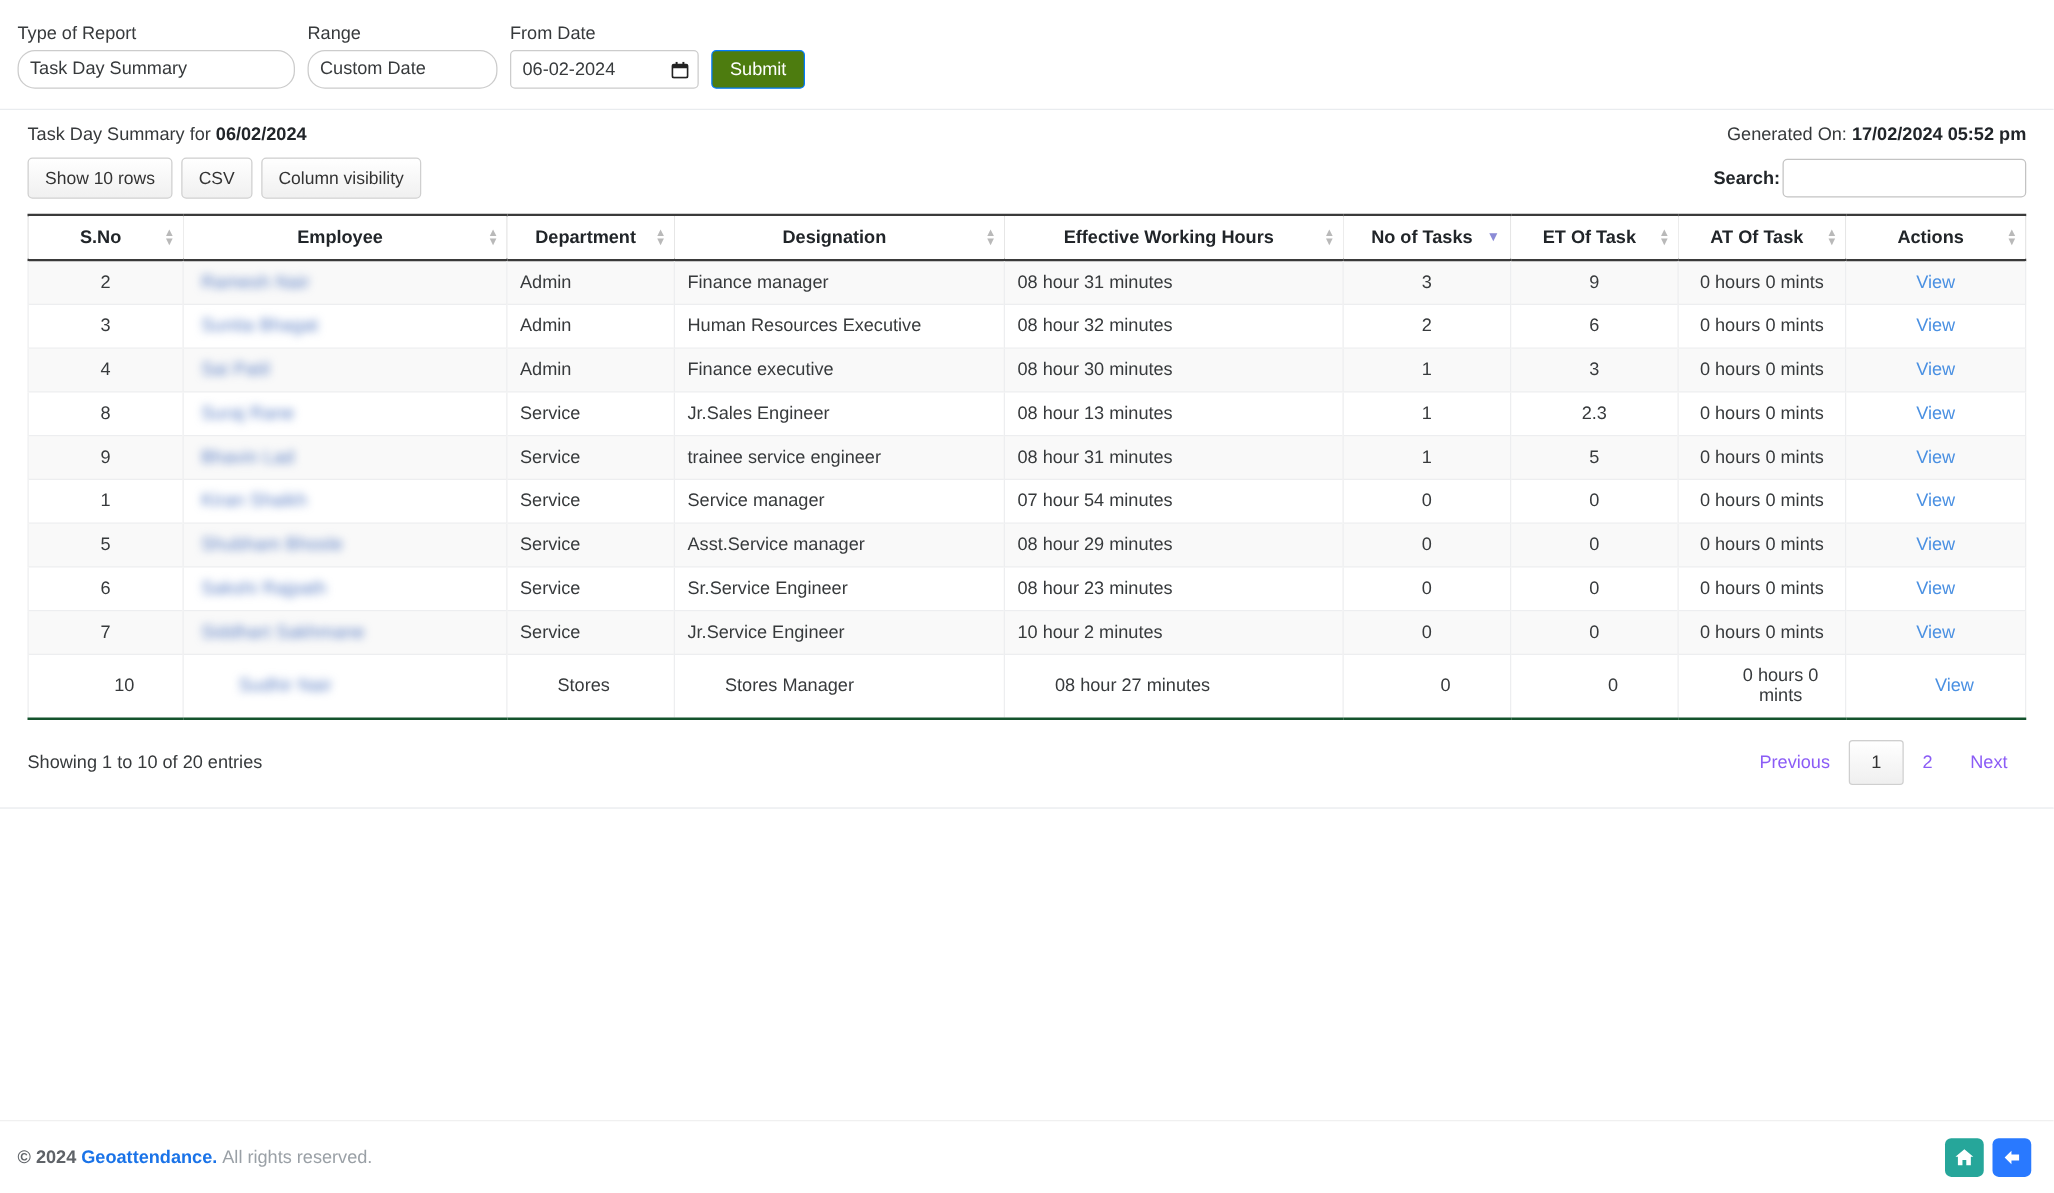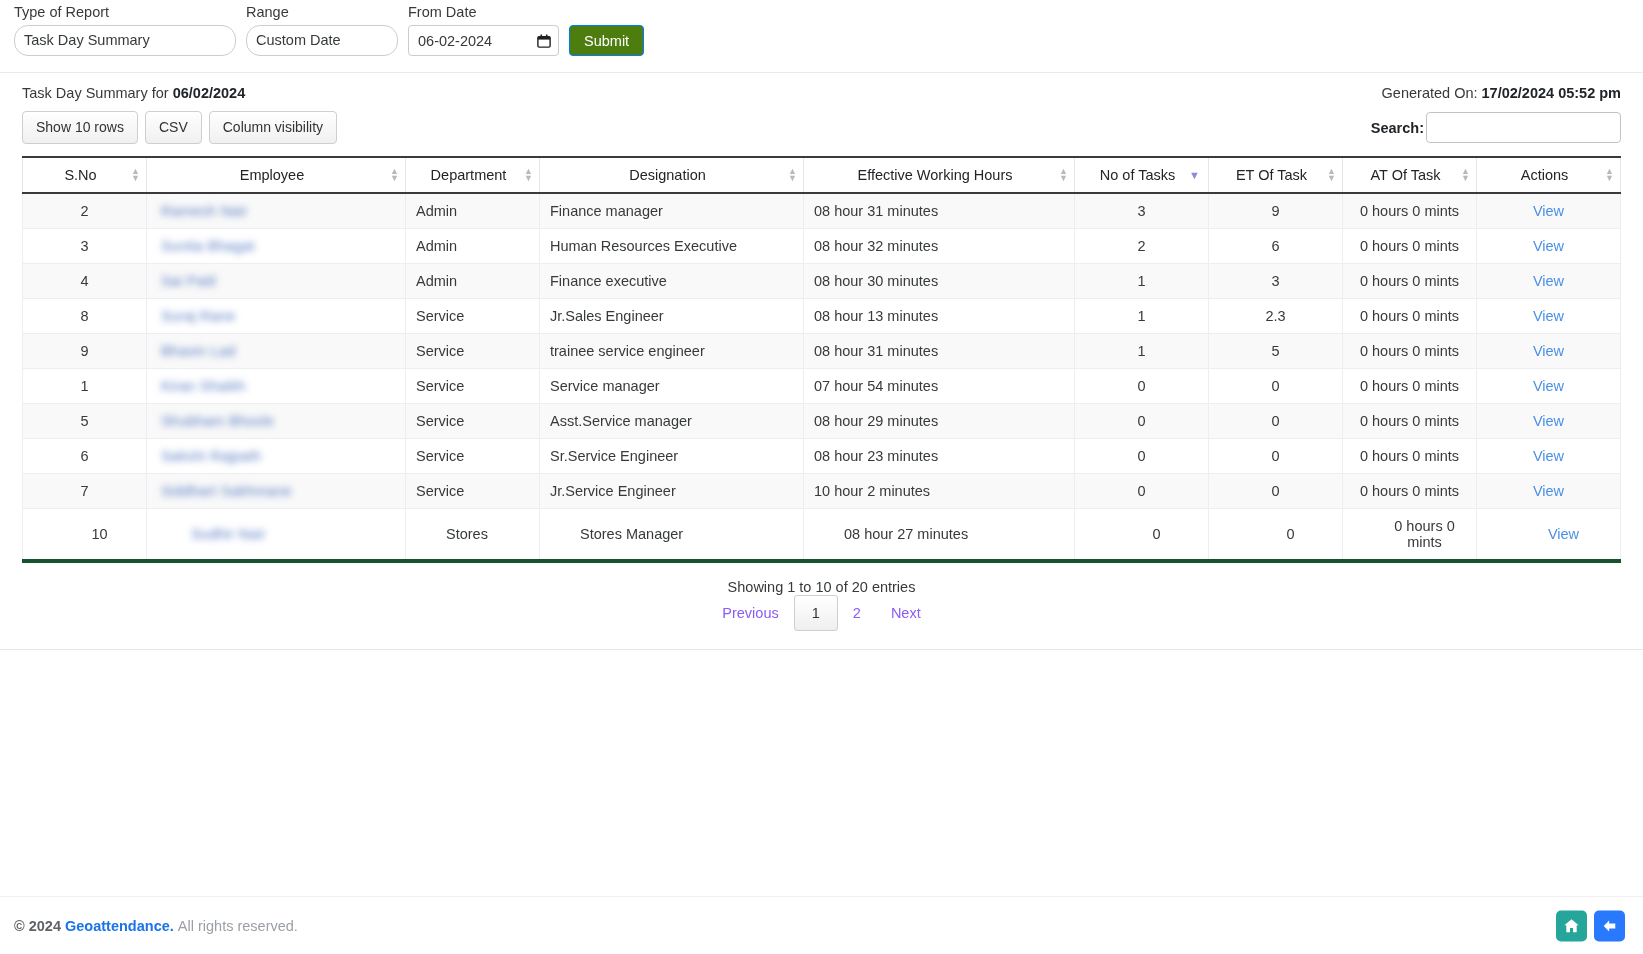--- a/index.html
+++ b/index.html
@@ -13,21 +13,21 @@
   }
   body {
     display: flex;
     flex-direction: column;
     background: #ffffff;
   }
 
   
   .filter-bar {
     background: #ffffff;
-    padding: 4px 14px 16px 14px;
+    padding: 19px 14px 16px 14px;
     border-bottom: 1px solid #e9ecef;
     display: flex;
     align-items: flex-end;
     gap: 10px;
     flex: 0 0 auto;
   }
   .field-group { display: flex; flex-direction: column; }
   .field-label {
     font-size: 14.5px;
     color: #373a3c;
@@ -146,21 +146,21 @@
     border-collapse: collapse;
     font-size: 14.5px;
     color: #373a3c;
   }
   table.dt thead th {
     border-top: 2px solid #3a3a3a;
     border-bottom: 2px solid #3a3a3a;
     border-left: 1px solid #e6e6e6;
     border-right: 1px solid #e6e6e6;
     padding: 9px 18px 9px 10px;
-    font-weight: normal;
+    font-weight: bold;
     color: #212529;
     background: #ffffff;
     position: relative;
     text-align: center;
     white-space: nowrap;
   }
   table.dt thead th:first-child { border-left: 1px solid #e6e6e6; }
   .sort-ic {
     position: absolute;
     right: 6px;
@@ -184,21 +184,21 @@
   table.dt tbody td {
     border-top: 1px solid #edeef0;
     border-left: 1px solid #edeef0;
     border-right: 1px solid #edeef0;
     padding: 9px 10px;
     vertical-align: middle;
     height: 32px;
   }
   table.dt tbody tr:nth-child(odd) { background: #f9f9f9; }
   table.dt tbody tr:nth-child(even) { background: #ffffff; }
-  table.dt tbody tr:last-child td { border-bottom: 4px solid #14532d; padding-left: 40px; }
+  table.dt tbody tr:last-child td { border-bottom: 2px solid #14532d; padding-left: 40px; }
   .c-center { text-align: center; }
   .c-left { text-align: left; }
   .emp-name {
     display: inline-block;
     color: #5a7ec4;
     filter: blur(3.6px);
     -webkit-filter: blur(3.6px);
     font-size: 14.5px;
     letter-spacing: 0.2px;
     user-select: none;
@@ -211,21 +211,20 @@
   }
 
   
   .dt-footer {
     display: flex;
     justify-content: space-between;
     align-items: center;
     margin-top: 16px;
     font-size: 14.5px;
     color: #373a3c;
-    flex-direction: column;
   }
   .pagination { display: flex; align-items: center; gap: 0px; }
   .page-btn {
     padding: 9px 14px;
     color: #8b5cf6;
     cursor: pointer;
     border: 1px solid transparent;
     background: transparent;
     font-size: 14.5px;
     font-family: "Liberation Sans", sans-serif;

